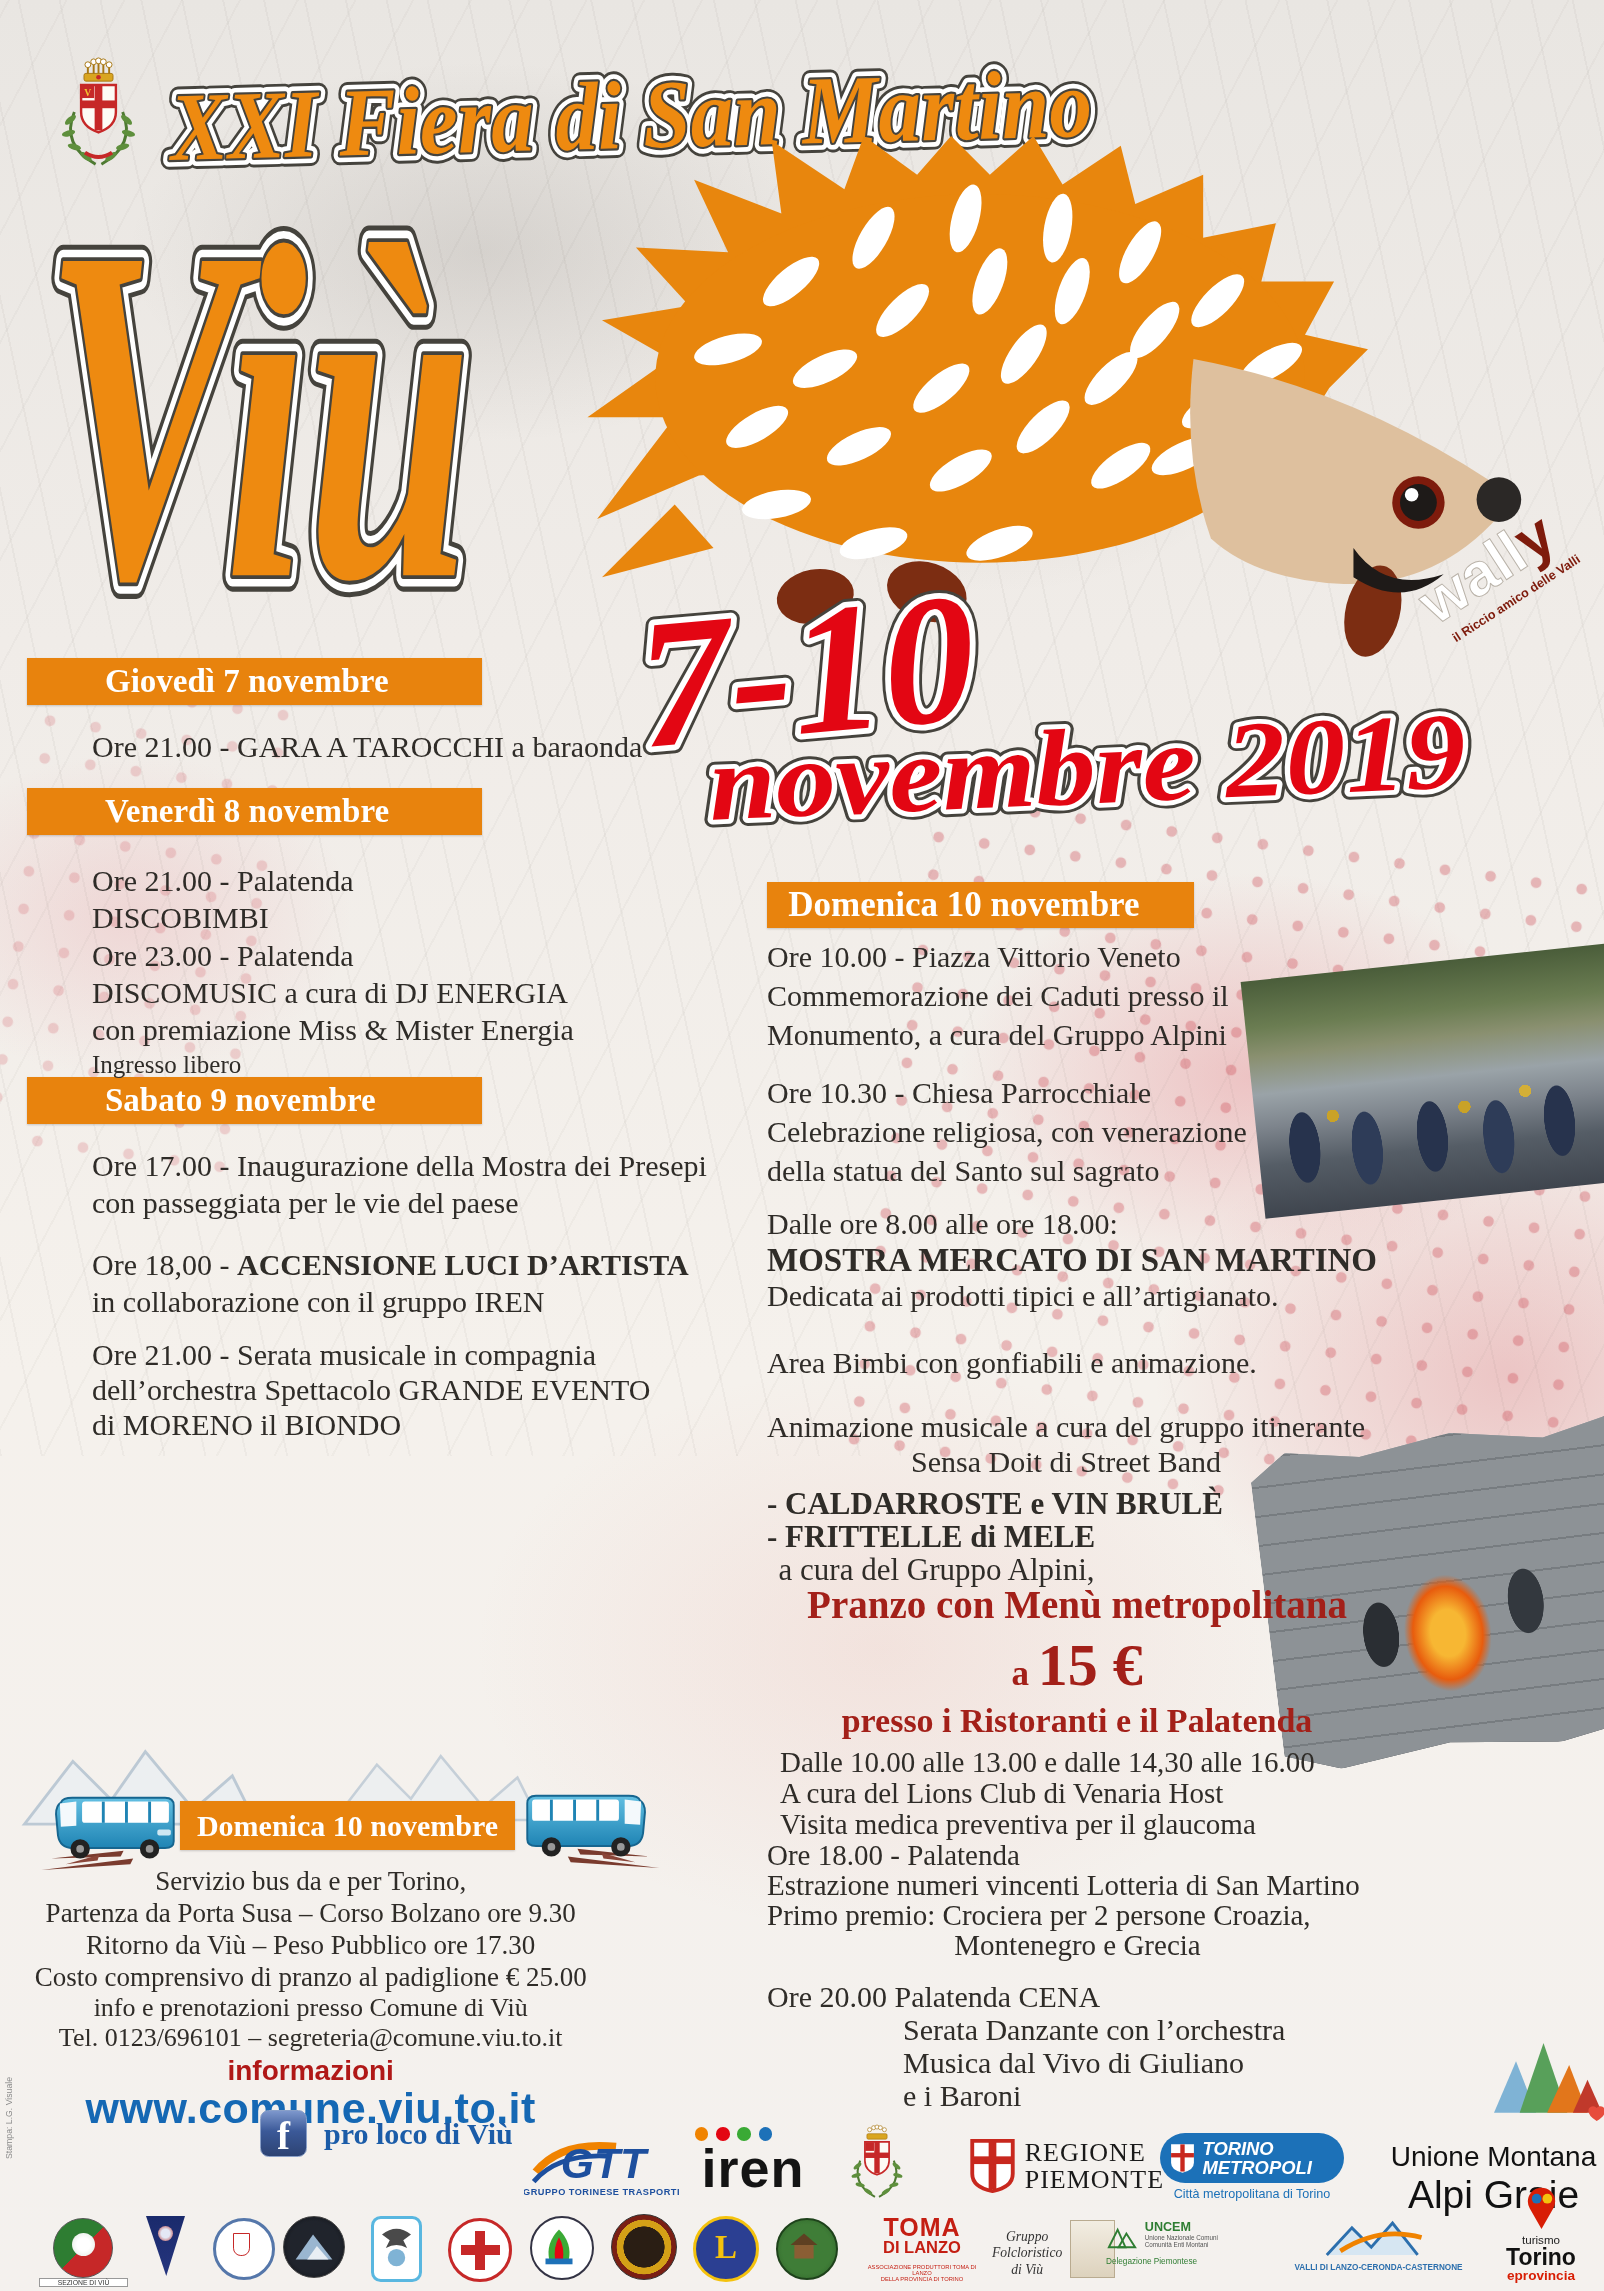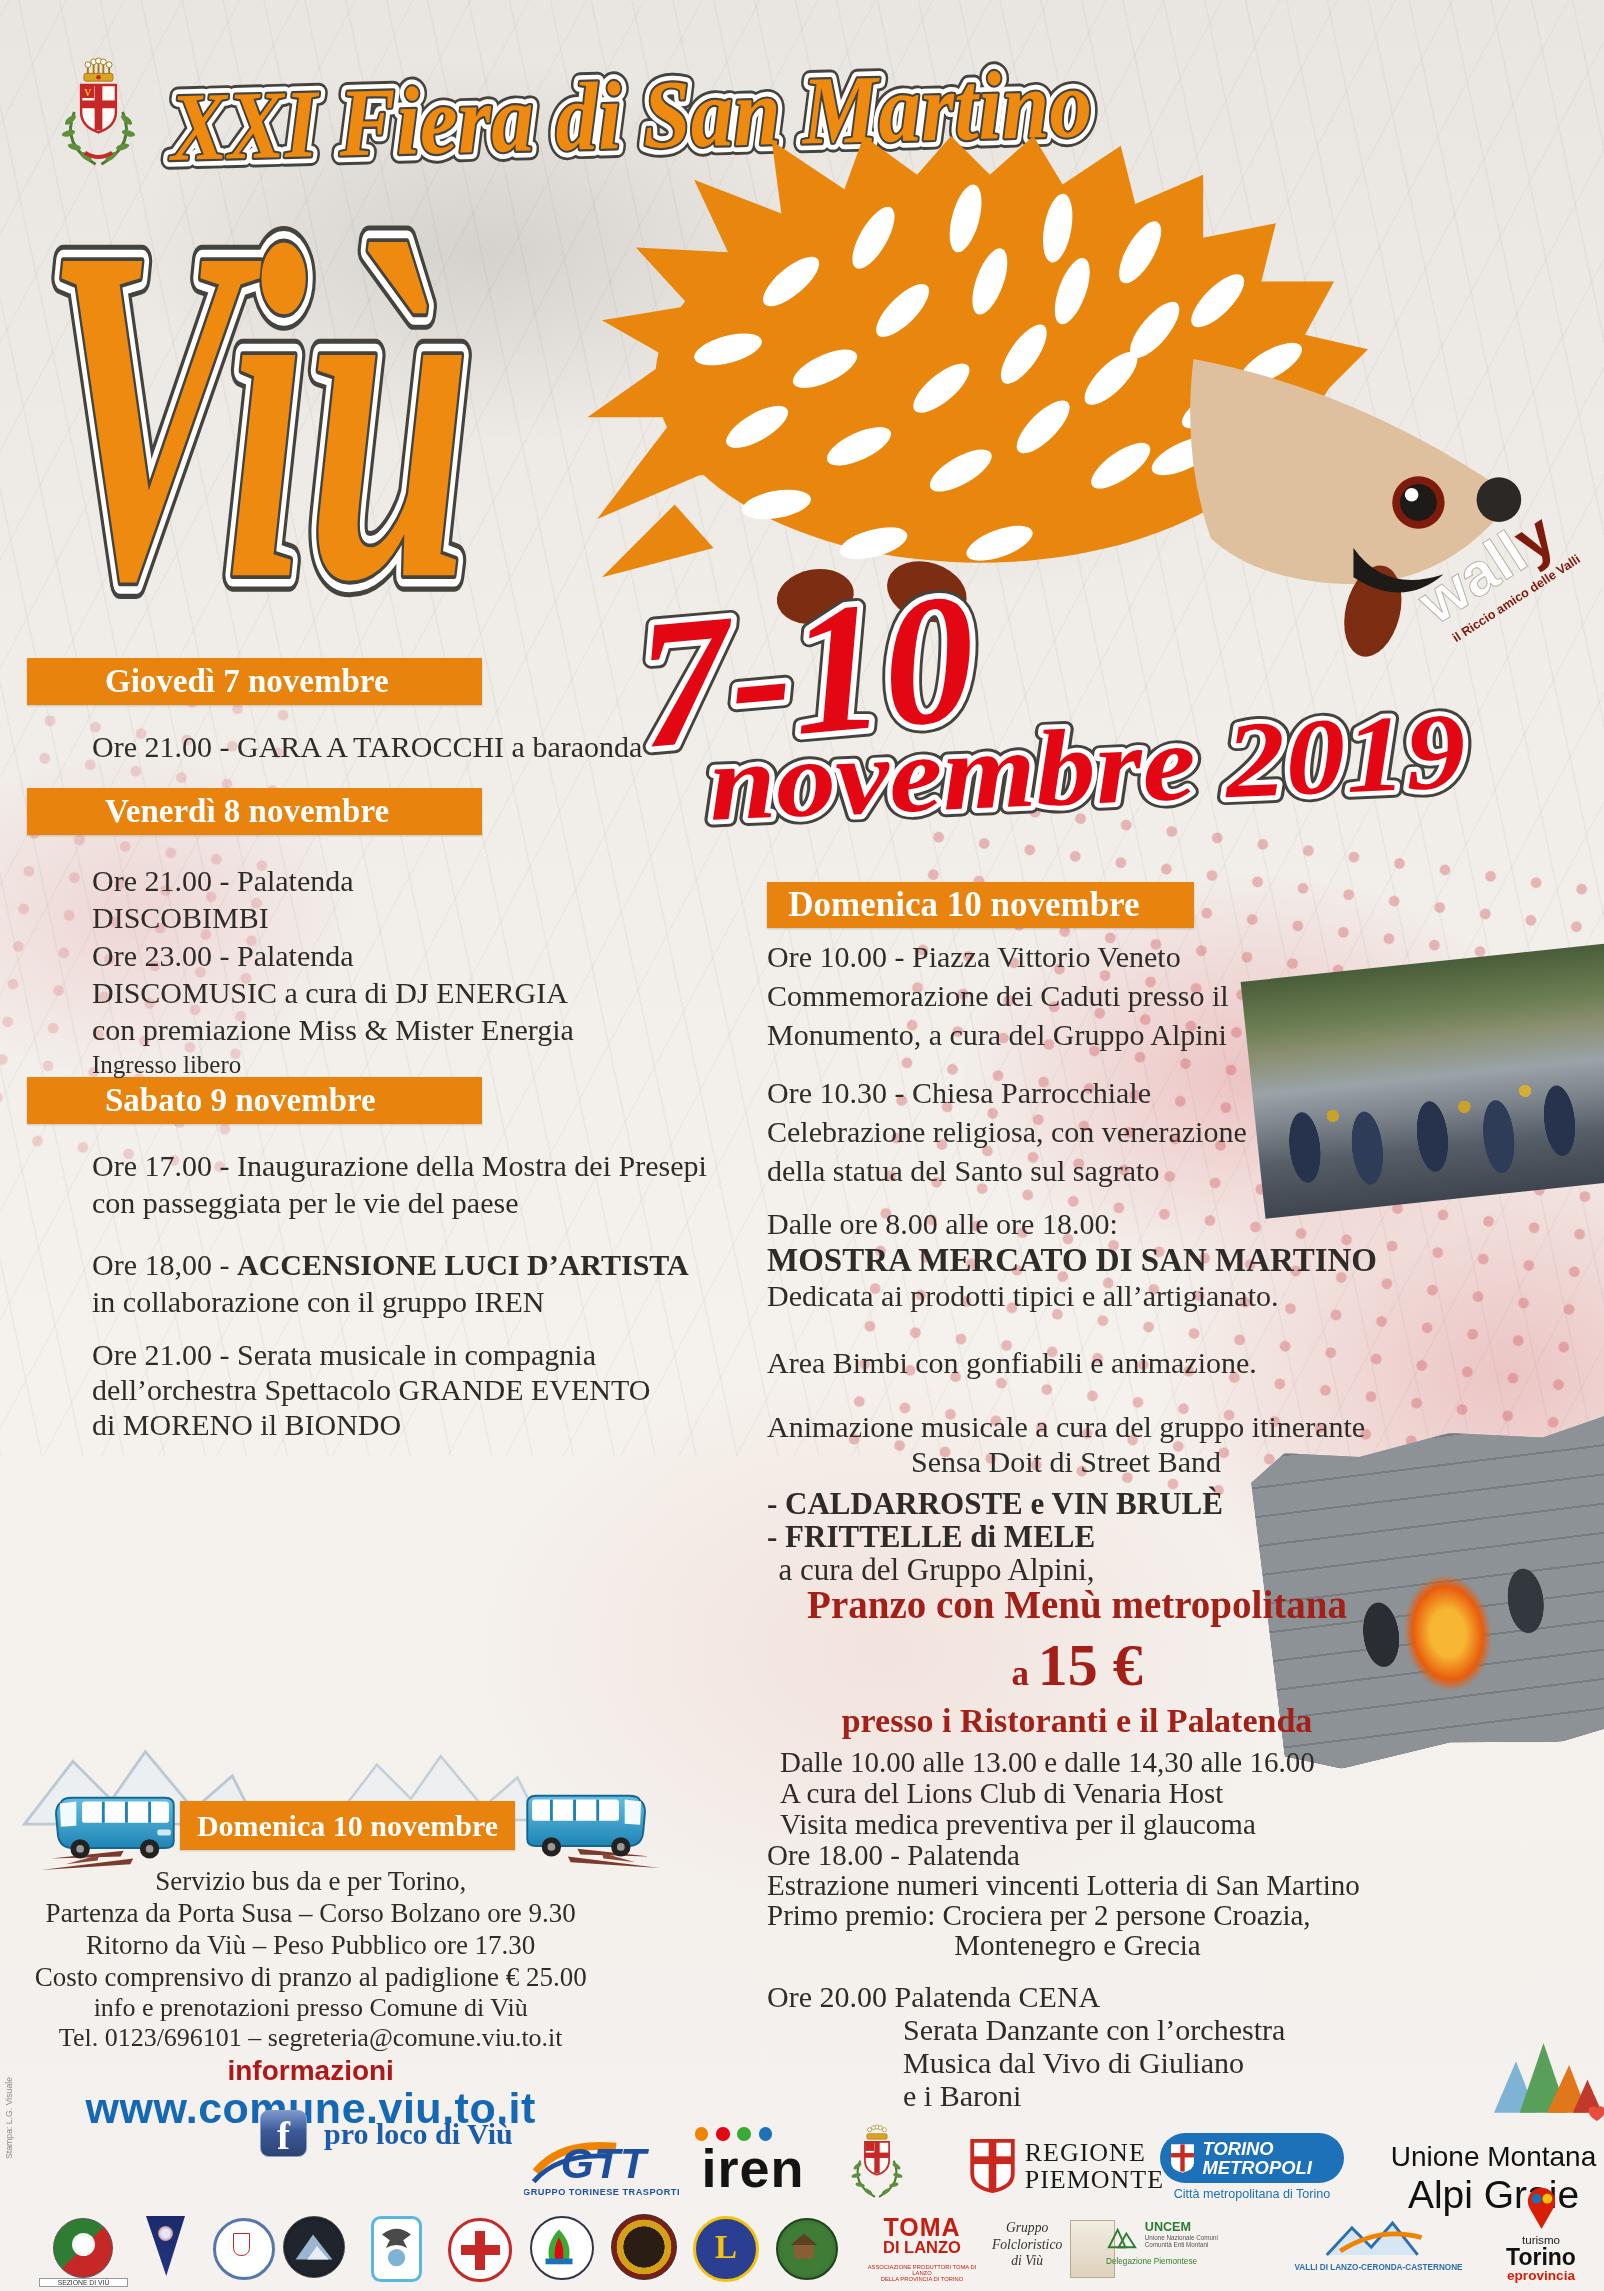--- a/index.html
+++ b/index.html
@@ -496,21 +496,21 @@
       </svg>
   </div>
 
   <div class="abs ctr" style="left:859px;top:2216px;width:126px;">
     <div class="tiny" style="font-size:25px;font-weight:bold;color:#c41e12;line-height:23px;letter-spacing:1px;">TOMA</div>
     <div class="tiny" style="font-size:16.5px;font-weight:bold;color:#c41e12;line-height:17.5px;">DI LANZO</div>
     <div class="tiny" style="font-size:5.8px;color:#c41e12;margin-top:7.8px;">ASSOCIAZIONE PRODUTTORI TOMA DI LANZO</div>
     <div class="tiny" style="font-size:5.8px;color:#c41e12;">DELLA PROVINCIA DI TORINO</div>
   </div>
 
-  <div class="abs" style="left:992px;top:2220px;display:flex;gap:7.8px;align-items:flex-start;">
+  <div class="abs" style="left:992px;top:2220px;display:flex;gap:7.8px;align-items:flex-end;">
     <div class="ctr" style="font-style:italic;font-size:13.6px;line-height:16.5px;color:#333;">
       <div>Gruppo</div>
       <div>Folcloristico</div>
       <div>di Viù</div>
     </div>
     <div style="width:43px;height:56px;background:linear-gradient(180deg,#f2ede2,#ddd2bd);border:1px solid #b9ab90;"></div>
   </div>
 
   <div class="abs" style="left:1106px;top:2220px;width:155px;">
     <div style="display:flex;gap:5.8px;align-items:flex-start;">

